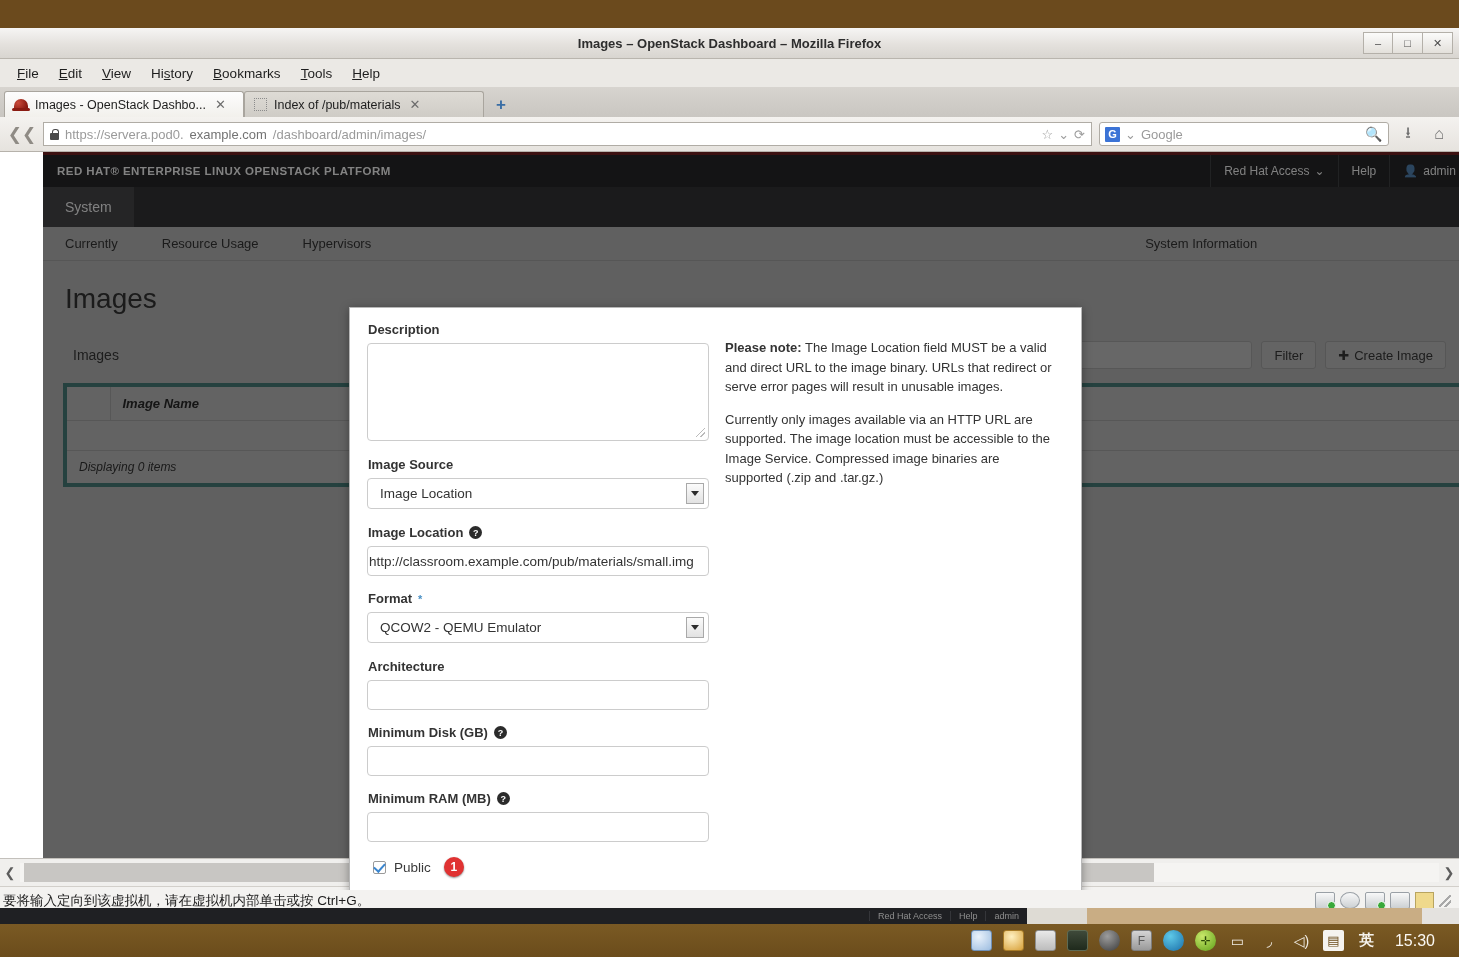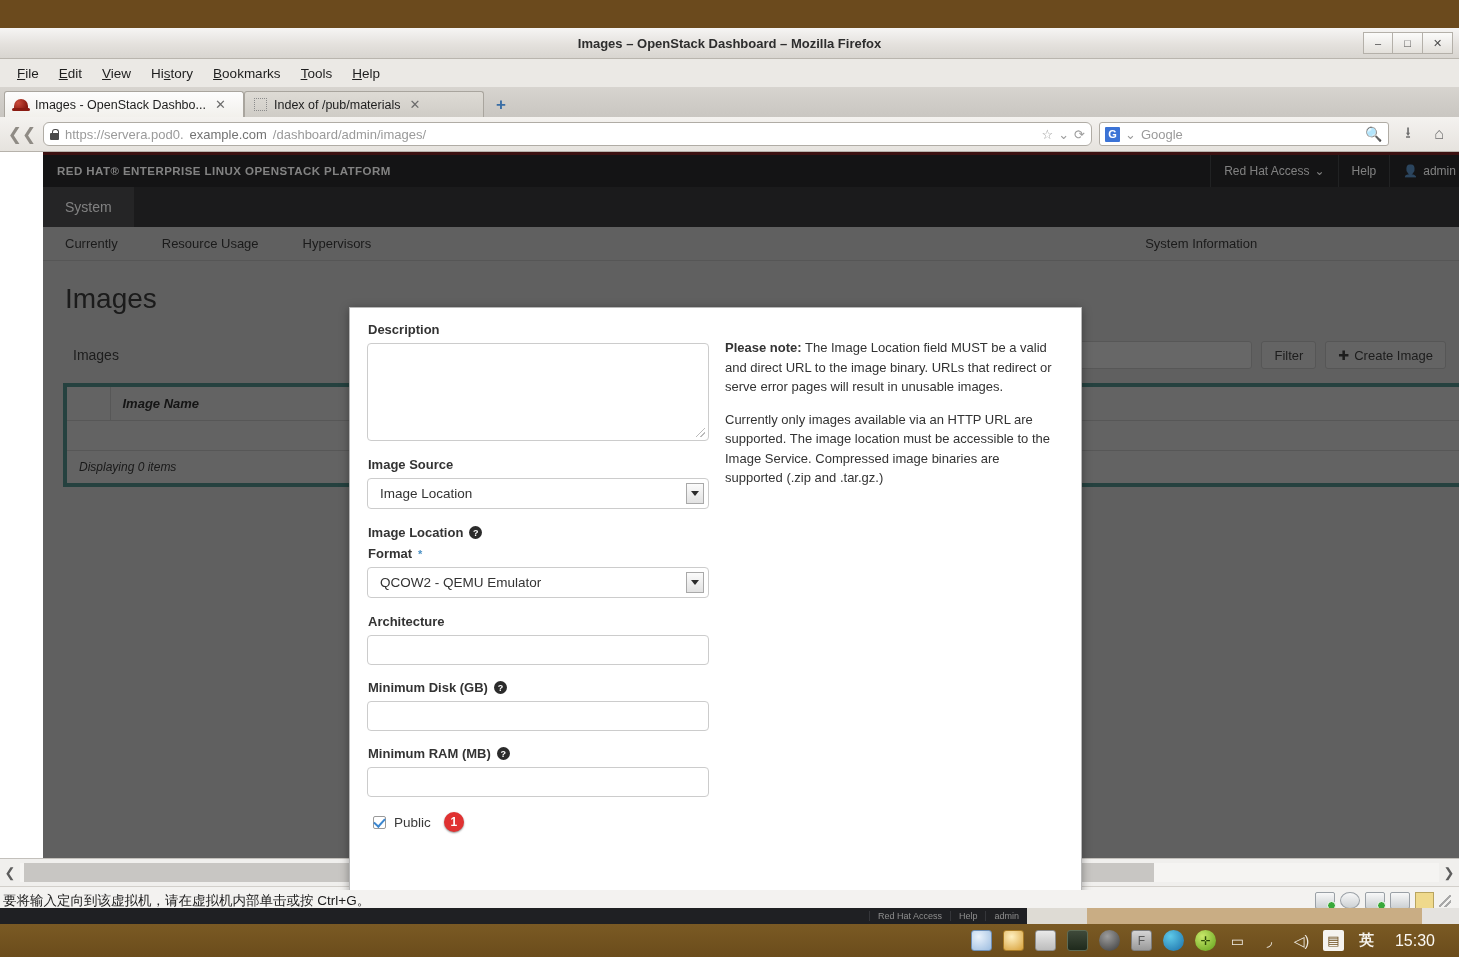--- a/index.html
+++ b/index.html
@@ -104,21 +104,21 @@
     position: absolute; left: 0; top: 89px; width: 1459px; height: 35px;
     background: linear-gradient(to bottom,#f4f2ef,#e6e3de);
     border-bottom: 1px solid #b6b2ab;
     display: flex; align-items: center; padding: 0 8px; gap: 7px;
   }
   .navback {
     width: 28px; height: 24px; display:flex; align-items:center; justify-content:center;
     color: #8f8b85; font-size: 17px;
   }
   .urlbar {
-    flex: 1; height: 24px; background: #fff; border: 1px solid #b0aca5; border-radius: 6px;
+    flex: 1; height: 24px; background: #fff; border: 1px solid #b0aca5; border-radius: 0;
     display: flex; align-items: center; padding: 0 6px; gap: 6px; font-size: 13px;
   }
   .lock { width: 9px; height: 11px; position: relative; flex: 0 0 auto; }
   .lock:before { content:""; position:absolute; left:0; bottom:0; width:9px; height:7px; background:#4a4a4a; border-radius:1px; }
   .lock:after { content:""; position:absolute; left:2px; top:0; width:5px; height:5px; border:1.5px solid #4a4a4a; border-bottom:none; border-radius:3px 3px 0 0; }
   .url-dim { color: #9a9a9a; }
   .url-strong { color: #737373; font-weight: normal; }
   .url-path { color: #9a9a9a; }
   .urlicons { margin-left: auto; display: flex; align-items: center; gap: 5px; color: #9d9d9d; font-size: 13px; }
   .searchbar {
@@ -439,20 +439,23 @@
             </div>
             <div class="fselect">
               <span>Image Location</span>
               <span class="arrowbox"></span>
             </div>
 
             <div class="flabel">
               <span>Image Location</span>
               <span class="helpdot">?</span>
             </div>
+            <div class="finput">
+              <span style="margin-left:-8px">http://classroom.example.com/pub/materials/small.img</span>
+            </div>
 
             <div class="flabel">
               <span>Format</span>
               <span class="req">*</span>
             </div>
             <div class="fselect">
               <span>QCOW2 - QEMU Emulator</span>
               <span class="arrowbox"></span>
             </div>
 

